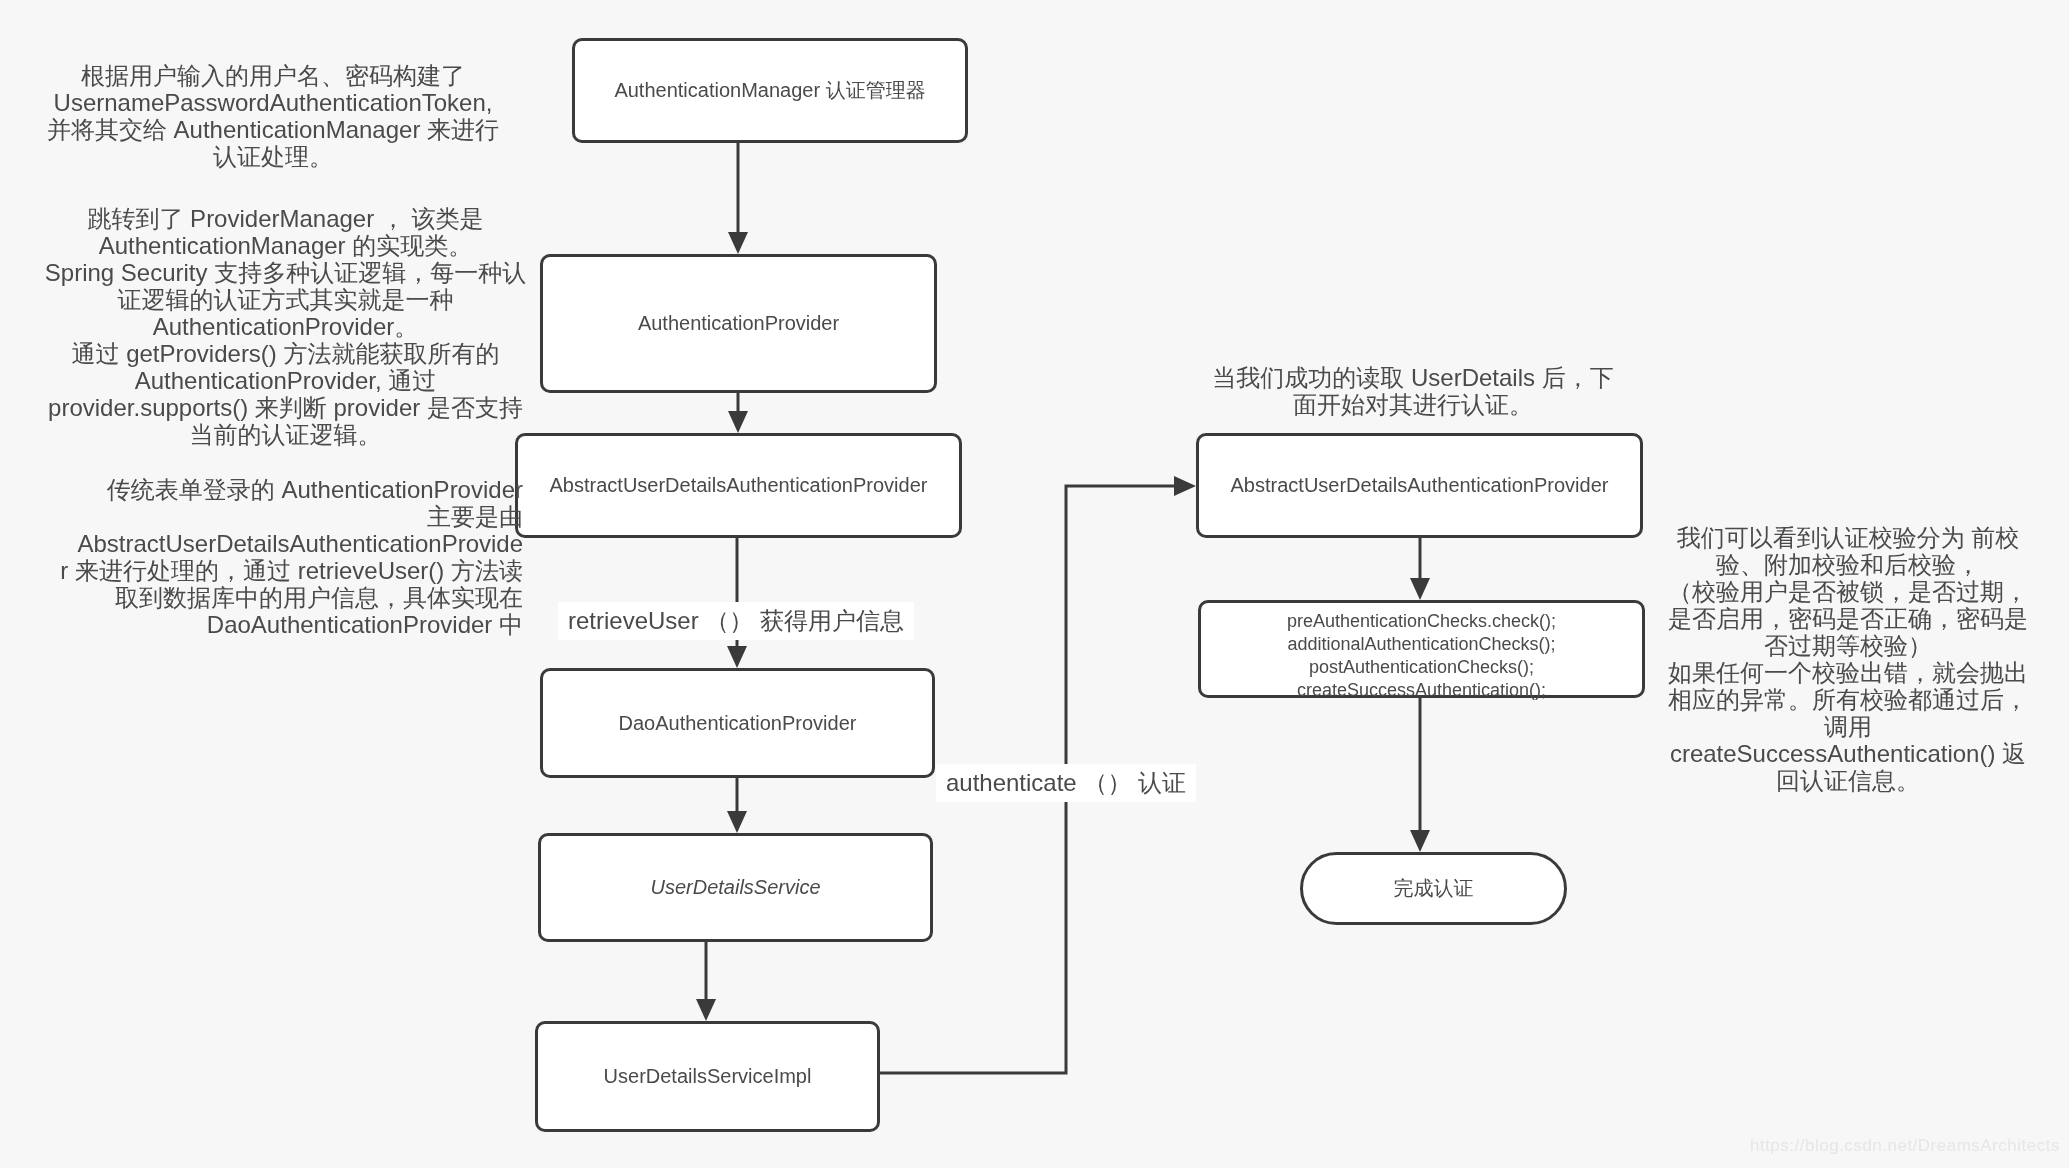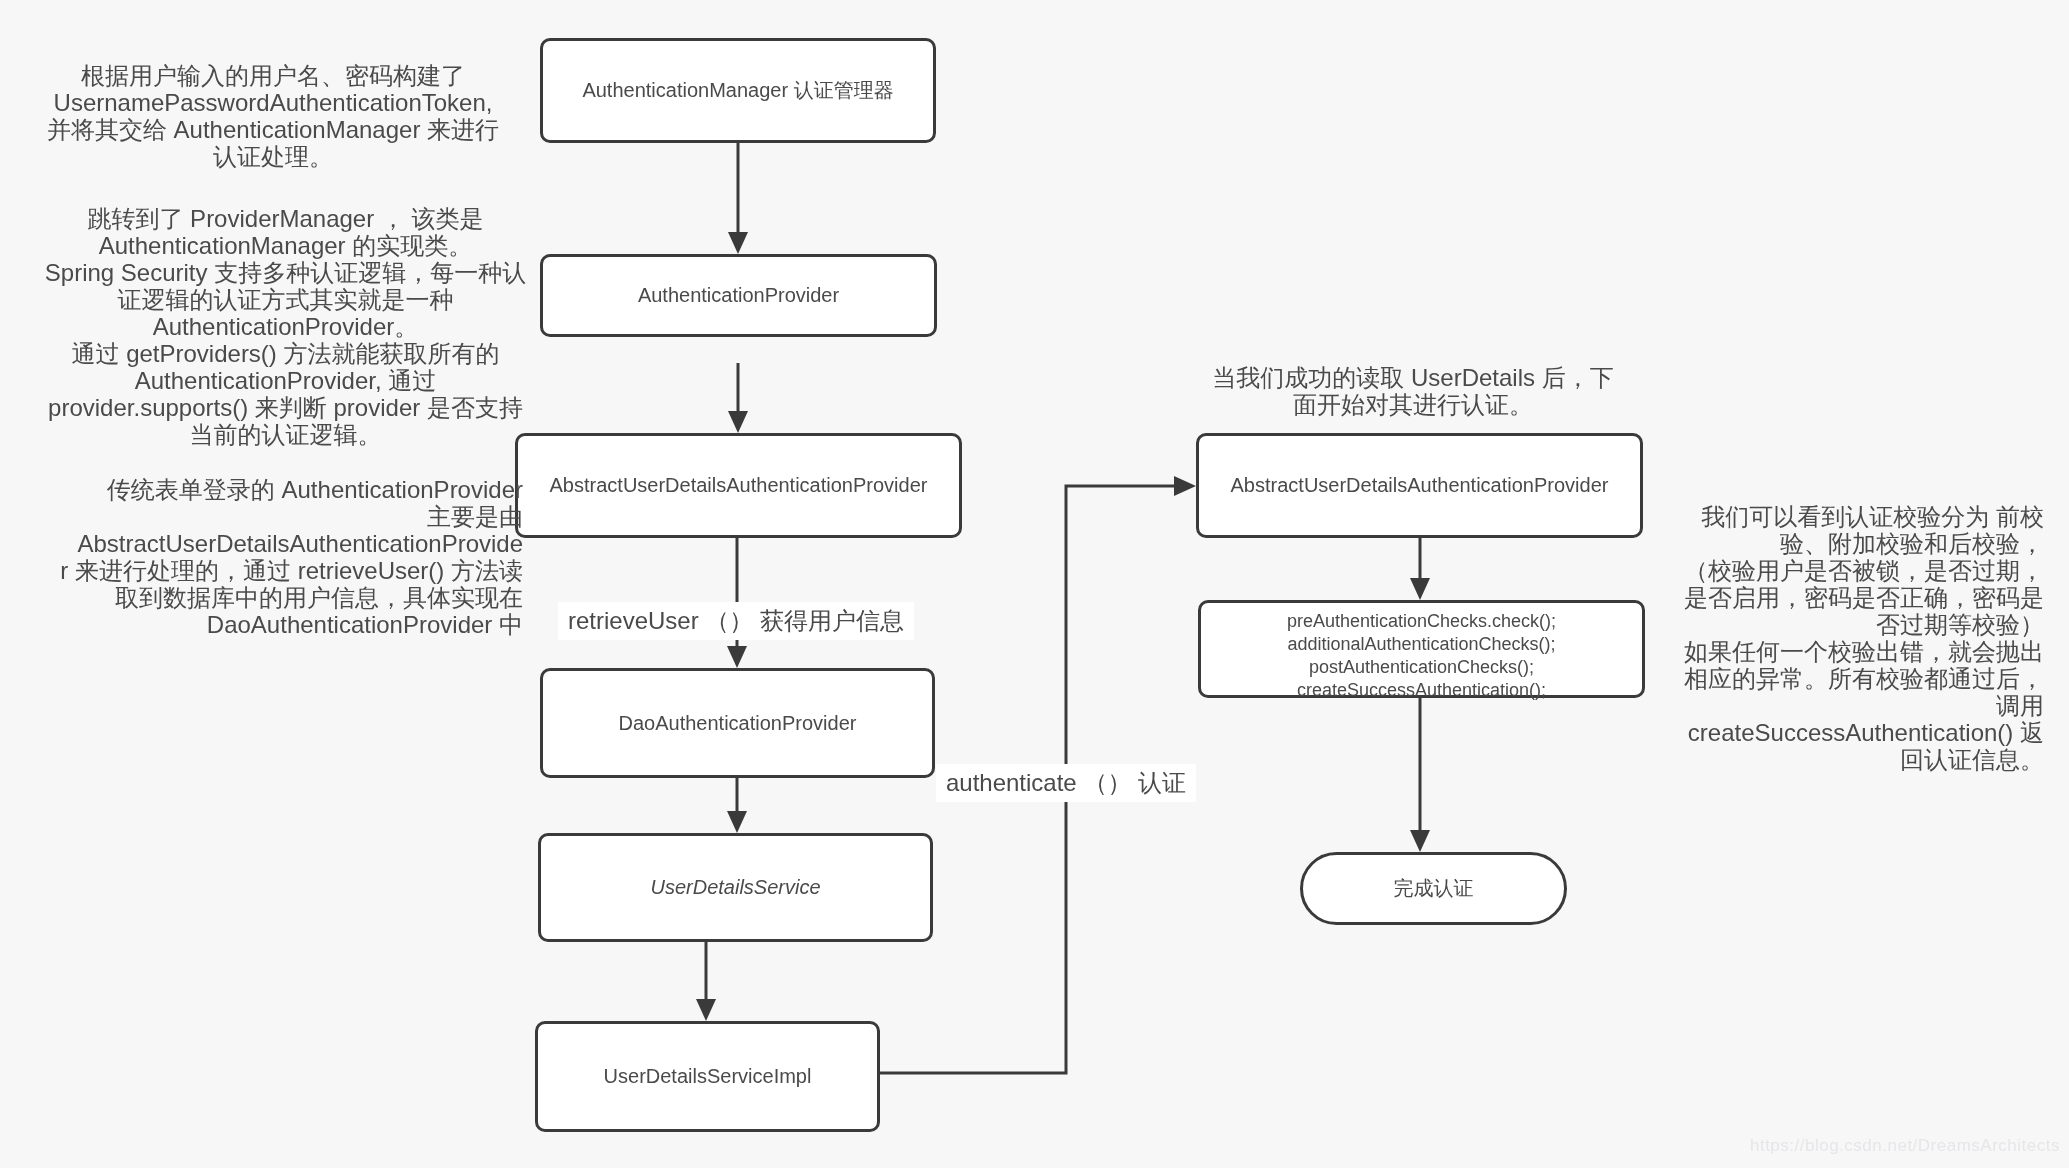--- a/index.html
+++ b/index.html
@@ -58,25 +58,25 @@
 
     <path d="M1420,538 V578"></path>
     <polygon points="1410,578 1430,578 1420,600" fill="#3a3a3a" stroke="none"></polygon>
     <path d="M1420,698 V830"></path>
     <polygon points="1410,830 1430,830 1420,852" fill="#3a3a3a" stroke="none"></polygon>
 
     <path d="M880,1073 H1066 V486 H1174"></path>
     <polygon points="1174,476 1174,496 1196,486" fill="#3a3a3a" stroke="none"></polygon>
   </svg>
 
-  <div class="node" style="left:540px; top:38px; width:396px; height:105px;">
+  <div class="node" style="left:572px; top:38px; width:396px; height:105px;">
     <span>AuthenticationManager 认证管理器</span>
   </div>
 
-  <div class="node" style="left:540px; top:254px; width:397px; height:83px;">
+  <div class="node" style="left:540px; top:254px; width:397px; height:139px;">
     <span>AuthenticationProvider</span>
   </div>
 
   <div class="node" style="left:515px; top:433px; width:447px; height:105px;">
     <span>AbstractUserDetailsAuthenticationProvider</span>
   </div>
 
   <div class="node" style="left:540px; top:668px; width:395px; height:110px;">
     <span>DaoAuthenticationProvider</span>
   </div>
@@ -126,21 +126,21 @@
   <div class="textblock" style="left:23px; top:476px; width:500px;text-align:right;">传统表单登录的 AuthenticationProvider
 主要是由
 AbstractUserDetailsAuthenticationProvide
 r 来进行处理的，通过 retrieveUser() 方法读
 取到数据库中的用户信息，具体实现在
 DaoAuthenticationProvider 中</div>
 
   <div class="textblock" style="left:1193px; top:364px; width:440px;">当我们成功的读取 UserDetails 后，下
 面开始对其进行认证。</div>
 
-  <div class="textblock" style="left:1652px; top:503px; width:392px;text-align:right;">我们可以看到认证校验分为 前校
+  <div class="textblock" style="left:1652px; top:524px; width:392px;">我们可以看到认证校验分为 前校
 验、附加校验和后校验，
 （校验用户是否被锁，是否过期，
 是否启用，密码是否正确，密码是
 否过期等校验）
 如果任何一个校验出错，就会抛出
 相应的异常。所有校验都通过后，
 调用
 createSuccessAuthentication() 返
 回认证信息。</div>
 

